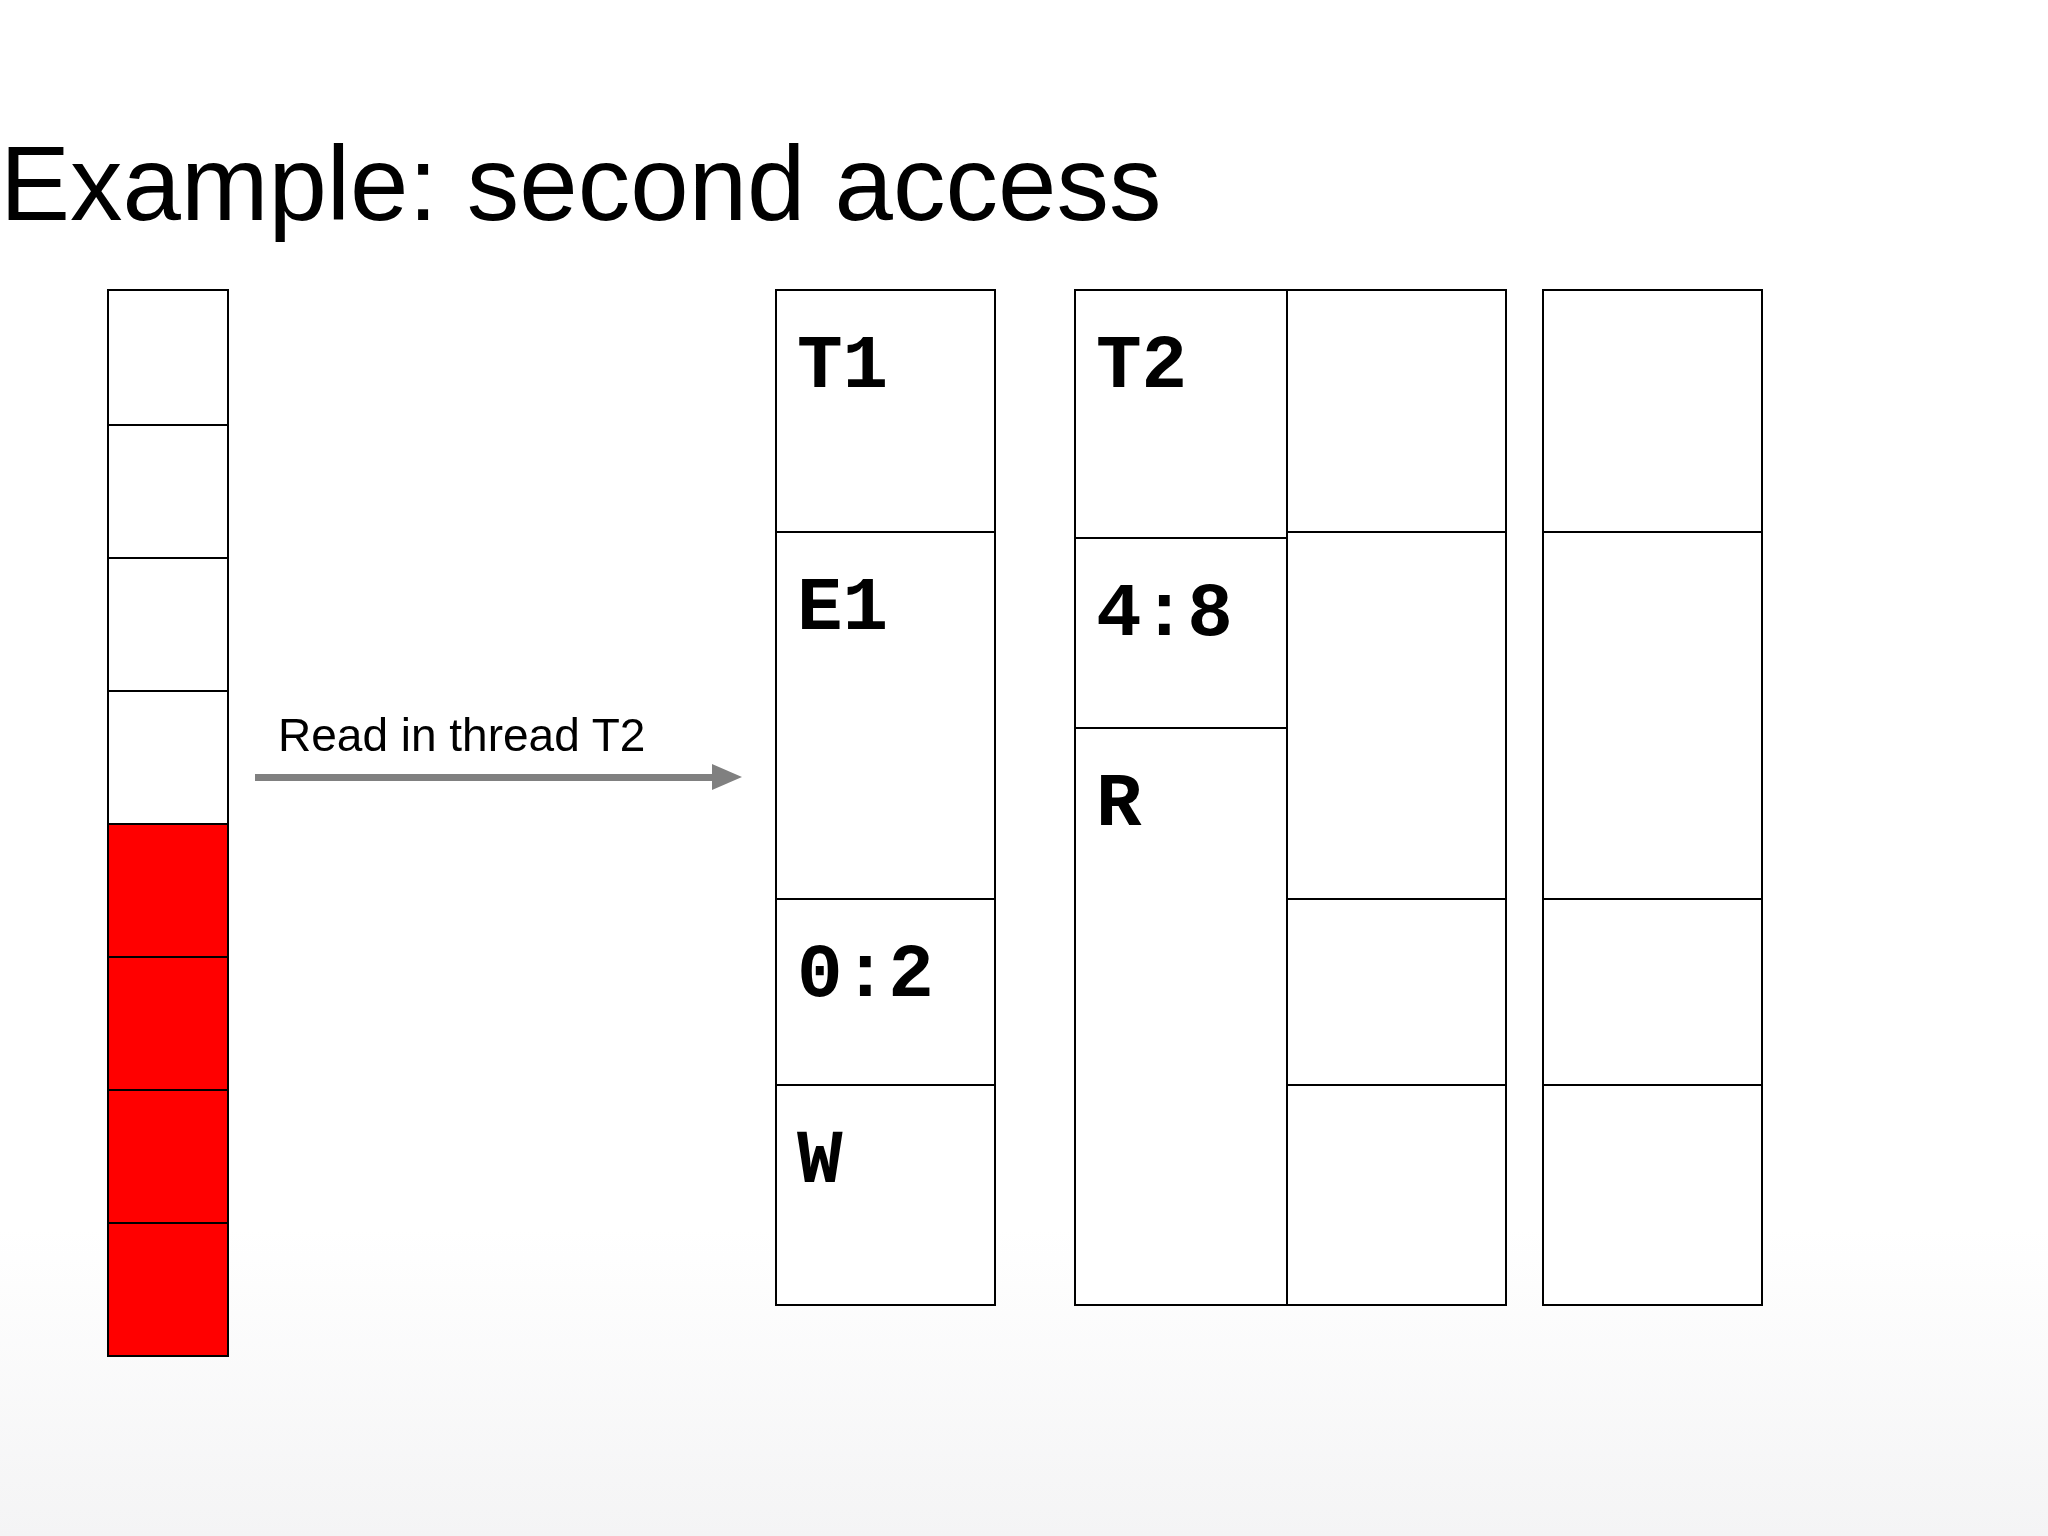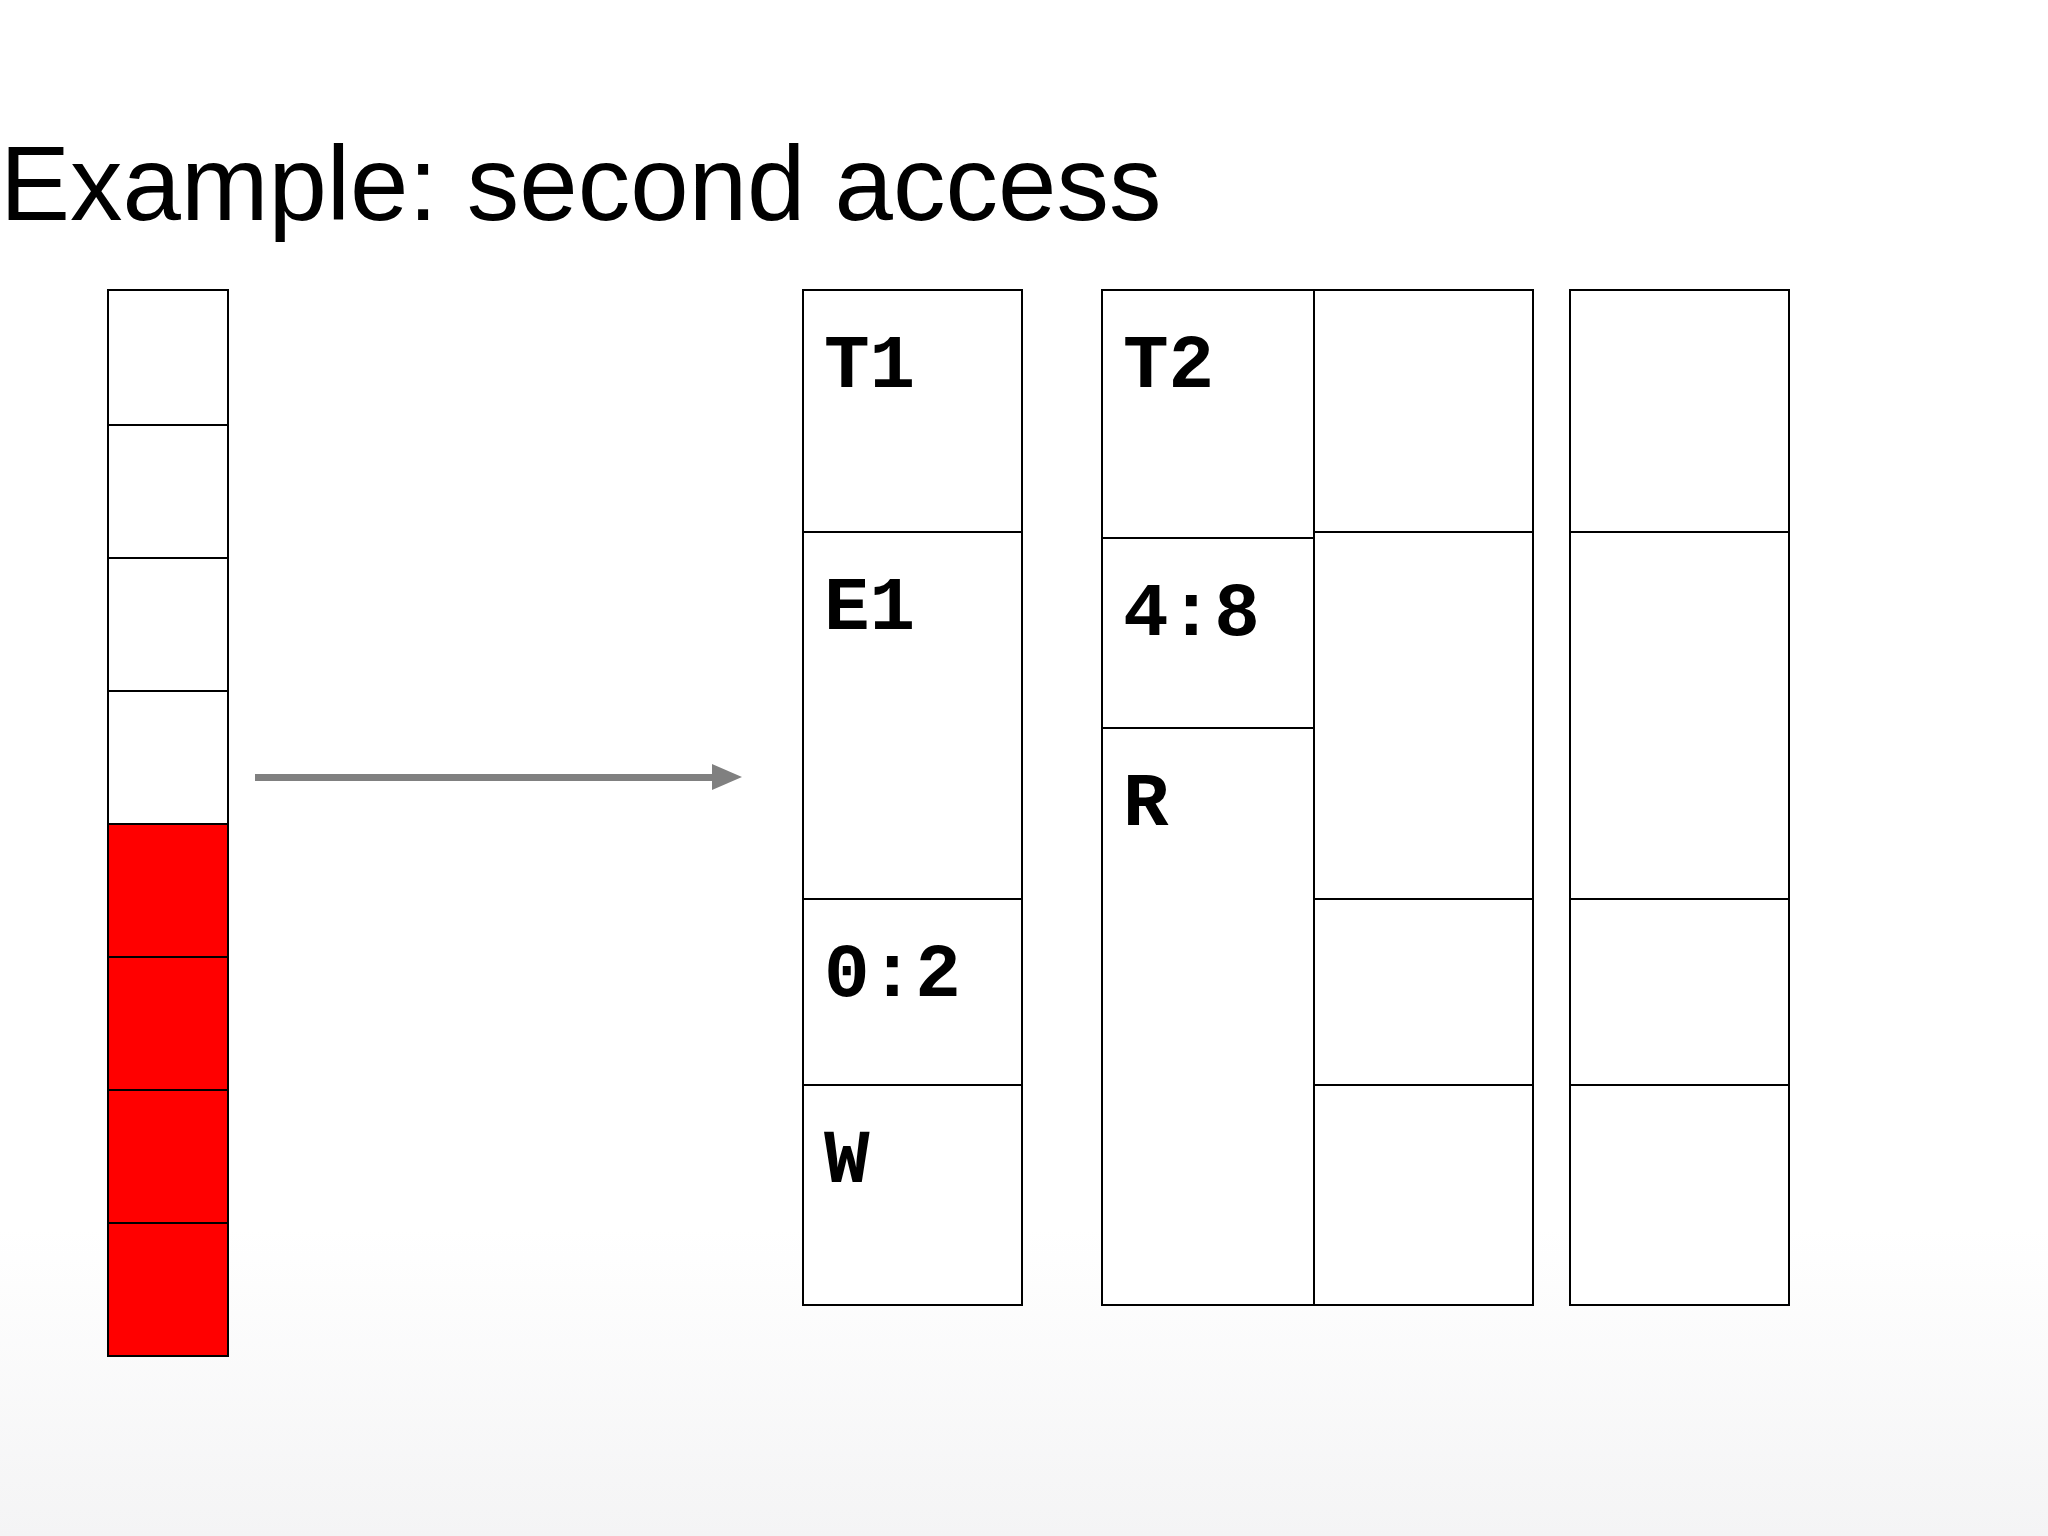--- a/index.html
+++ b/index.html
@@ -82,21 +82,20 @@
   
   .cache-column {
     position: absolute;
     top: 289px;
     width: 221px;
     height: 1017px;
     border: 2px solid var(--border-black, #000);
     background: #ffffff;
     display: flex;
     flex-direction: column;
-    margin-left: 27px;
   }
   .cache-column.c0 { left: 775px; }
   .cache-column.c1 { left: 1074px; }
   .cache-column.c2 { left: 1286px; }
   .cache-column.c3 { left: 1542px; }
 
   .cache-cell {
     width: 100%;
     font-family: "Liberation Mono", monospace;
     font-weight: bold;
@@ -123,20 +122,21 @@
     <div class="mem-cell" data-state="white"></div>
     <div class="mem-cell" data-state="white"></div>
     <div class="mem-cell" data-state="white"></div>
     <div class="mem-cell" data-state="white"></div>
     <div class="mem-cell" data-state="red"></div>
     <div class="mem-cell" data-state="red"></div>
     <div class="mem-cell" data-state="red"></div>
     <div class="mem-cell" data-state="red"></div>
   </div>
 
+  <div class="arrow-label">Read in thread T2</div>
   <div class="arrow-line"></div>
   <div class="arrow-head"></div>
 
   <div class="cache-column c0">
     <div class="cache-cell r-thread">T1</div>
     <div class="cache-cell r-entry">E1</div>
     <div class="cache-cell r-range">0:2</div>
     <div class="cache-cell r-op">W</div>
   </div>
 

